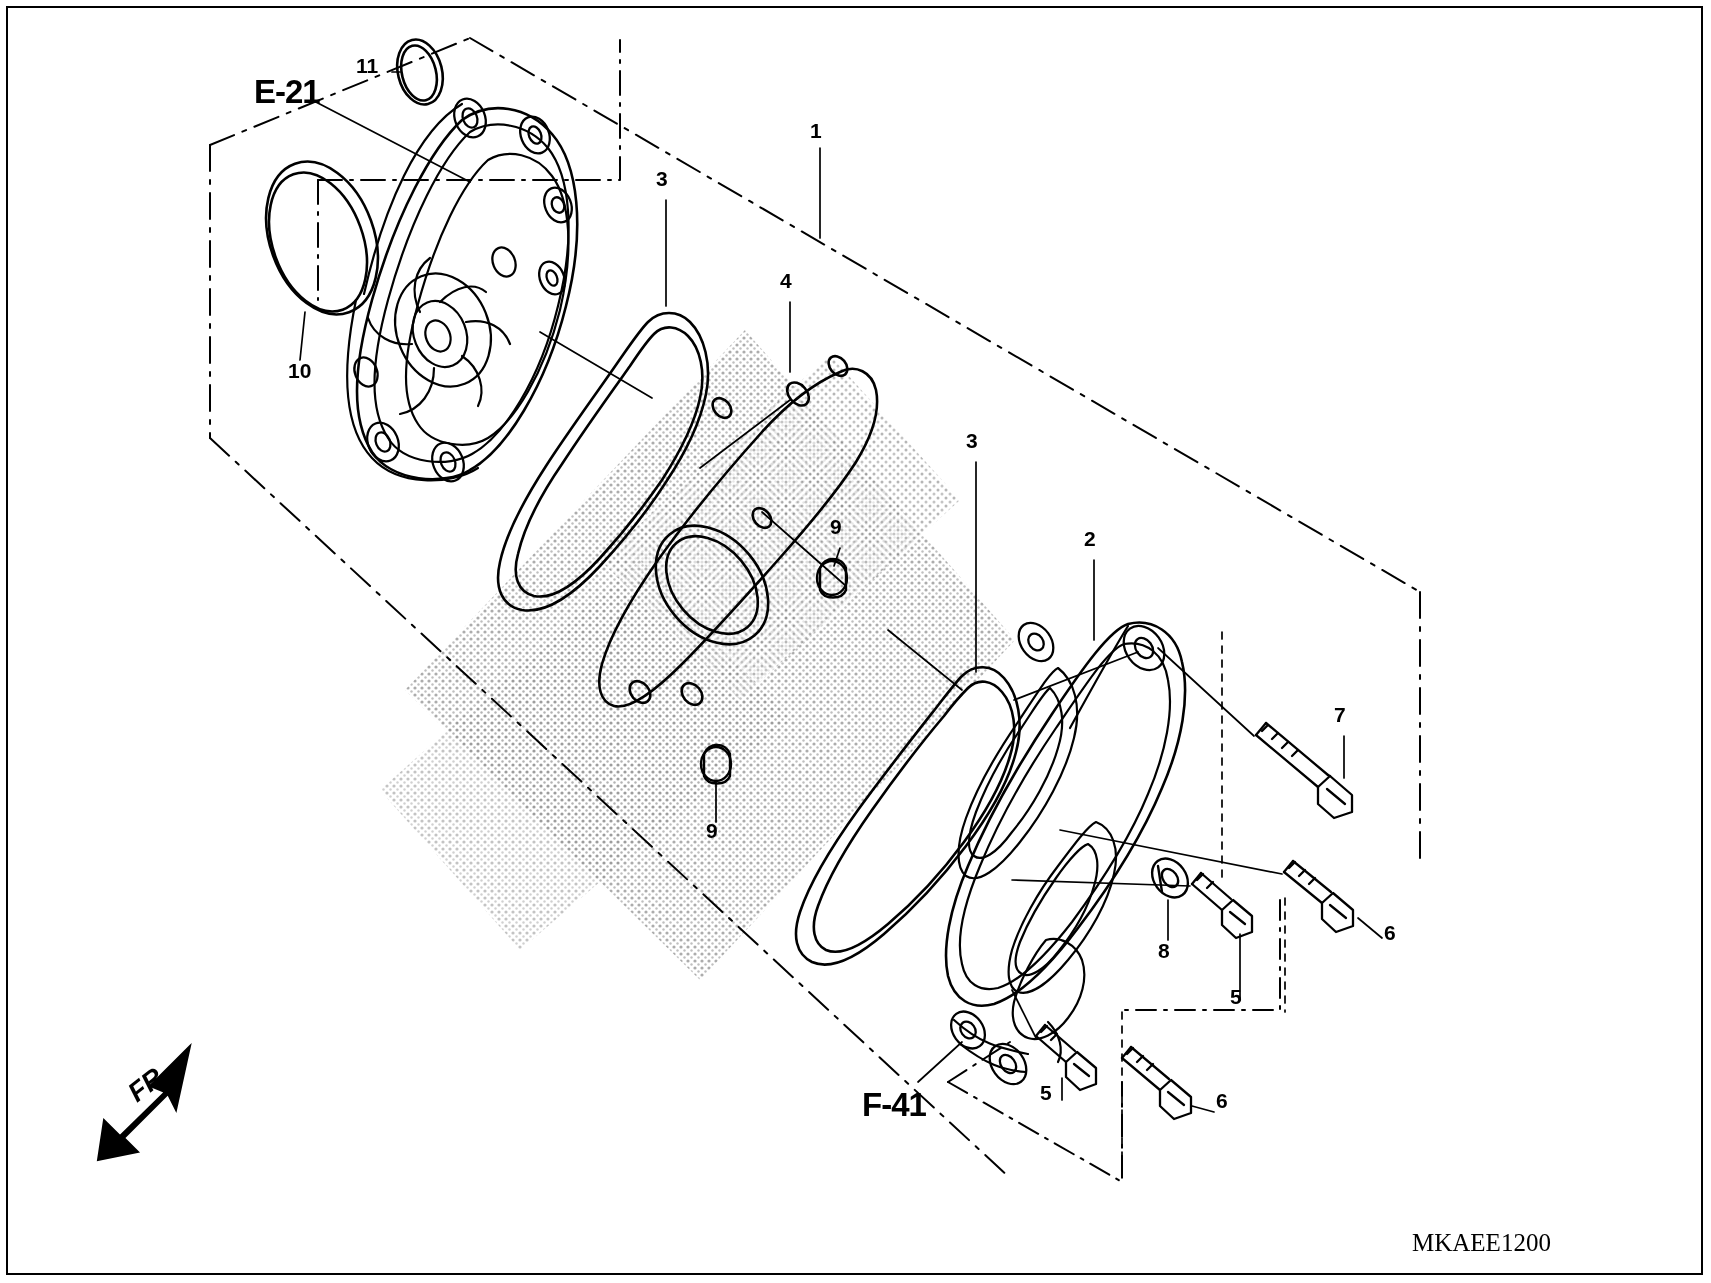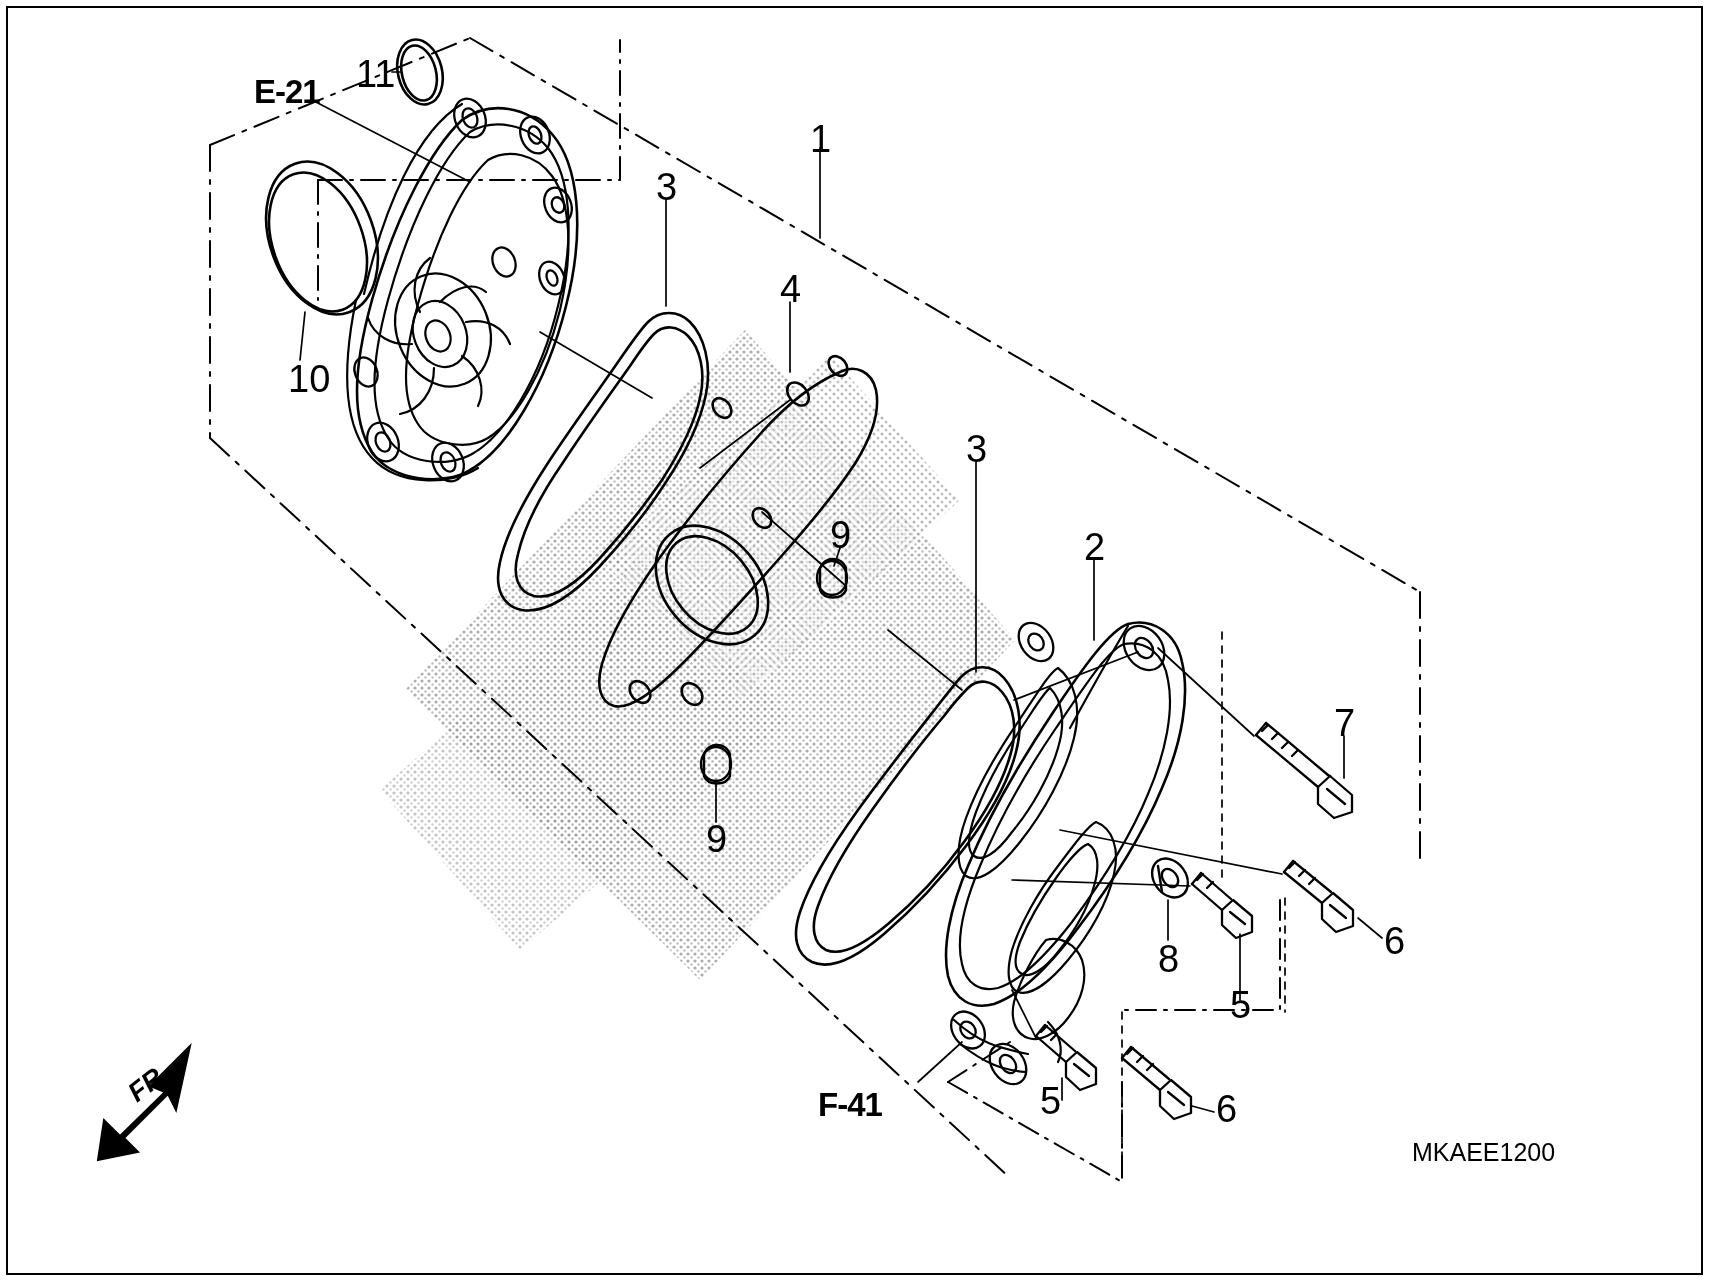--- a/index.html
+++ b/index.html
@@ -18,21 +18,21 @@
     box-sizing:border-box;
   }
   svg.layer{position:absolute;left:0;top:0;width:1711px;height:1283px;overflow:visible;}
   .lbl{
     position:absolute;
     font-family:"Liberation Sans",sans-serif;
     color:#000;
     white-space:nowrap;
     line-height:1;
   }
-  .num{font-size:38px;font-weight:400;}
+  .num{font-size:21px;font-weight:700;}
   .ref{font-size:33px;font-weight:700;letter-spacing:-1px;}
   .code{font-size:25px;font-weight:400;letter-spacing:0px;}
   .frtxt{
     font-size:27px;font-weight:700;font-style:italic;
     transform:rotate(-38deg);transform-origin:left bottom;
   }
 </style>
 </head>
 <body>
 
@@ -401,21 +401,21 @@
 
   <svg class="layer" aria-hidden="true">
     <g fill="#000" stroke="#000" stroke-width="2">
       <polygon points="190,1046 150,1086 165,1092 120,1136 104,1120 98,1160 138,1152 124,1138 168,1094 176,1110"></polygon>
     </g>
   </svg>
   <div class="lbl frtxt" style="left:140px;top:1080px;">FR.</div>
 
   <div class="lbl ref" style="left:254px;top:75px;">E-21</div>
 
-  <div class="lbl ref" style="left:818px;top:1088px;">F-41</div>
+  <div class="lbl ref" style="left:862px;top:1088px;">F-41</div>
 
   <div class="lbl num" style="left:356px;top:55px;">11</div>
 
   <div class="lbl num" style="left:288px;top:360px;text-align:right;">10</div>
 
   <div class="lbl num" style="left:810px;top:120px;">1</div>
 
   <div class="lbl num" style="left:656px;top:168px;">3</div>
 
   <div class="lbl num" style="left:780px;top:270px;">4</div>
@@ -433,15 +433,15 @@
   <div class="lbl num" style="left:1384px;top:922px;">6</div>
 
   <div class="lbl num" style="left:1230px;top:986px;">5</div>
 
   <div class="lbl num" style="left:1158px;top:940px;">8</div>
 
   <div class="lbl num" style="left:1040px;top:1082px;">5</div>
 
   <div class="lbl num" style="left:1216px;top:1090px;">6</div>
 
-  <div class="lbl code" style="left:1412px;top:1140px;">MKAEE1200</div>
+  <div class="lbl code" style="left:1412px;top:1230px;font-family:Liberation Serif, serif;">MKAEE1200</div>
 
 </div>
 
 </body></html>

